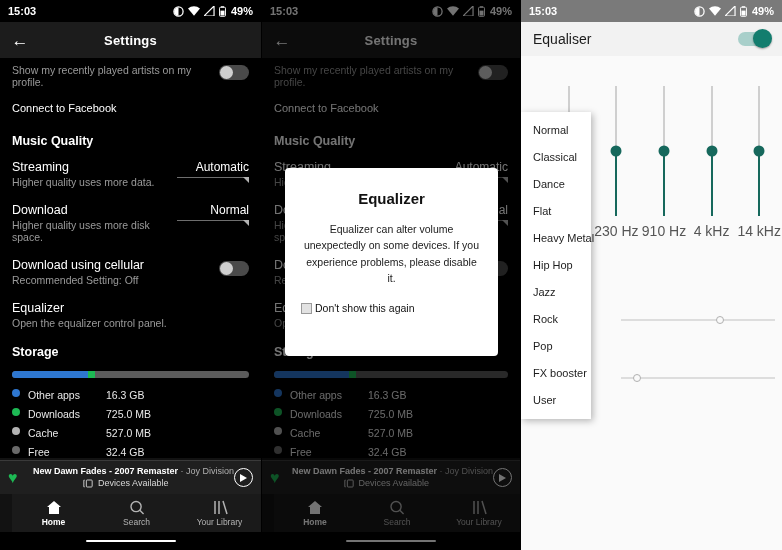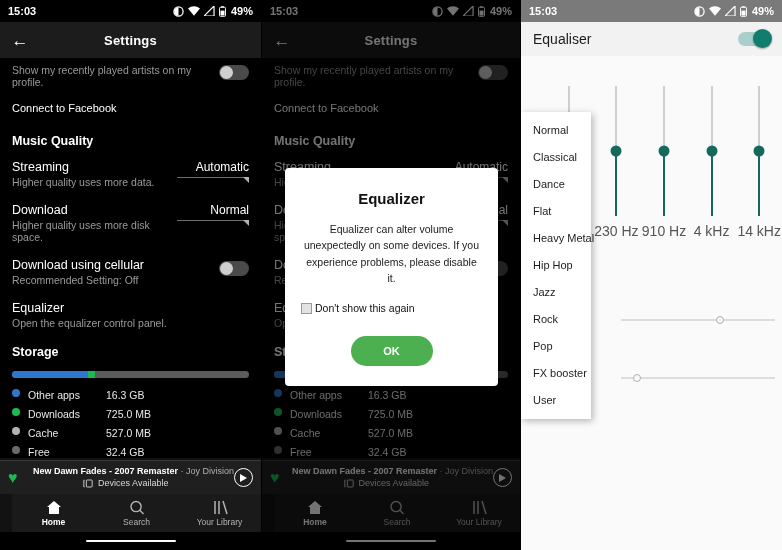--- a/index.html
+++ b/index.html
@@ -513,21 +513,20 @@
     </div>
 
     <div class="dim"></div>
     <div class="dialog">
       <div class="dlg-title">Equalizer</div>
       <div class="dlg-msg">Equalizer can alter volume unexpectedly on some devices. If you experience problems, please disable it.</div>
       <label class="dlg-check">
         <span class="cbox"></span>
         <span>Don't show this again</span>
       </label>
-      <button class="dlg-ok">OK</button>
     </div>
   </div>
 
   <div class="panel panel-3">
     <div class="statusbar light">
       <span>15:03</span>
       <span class="sb-icons">
         <svg width="11" height="11" viewBox="0 0 12 12">
             <circle cx="6" cy="6" r="5" fill="none" stroke="#fff" stroke-width="1.4"></circle>
             <path d="M6 1.3a4.7 4.7 0 000 9.4z" fill="#fff"></path>

